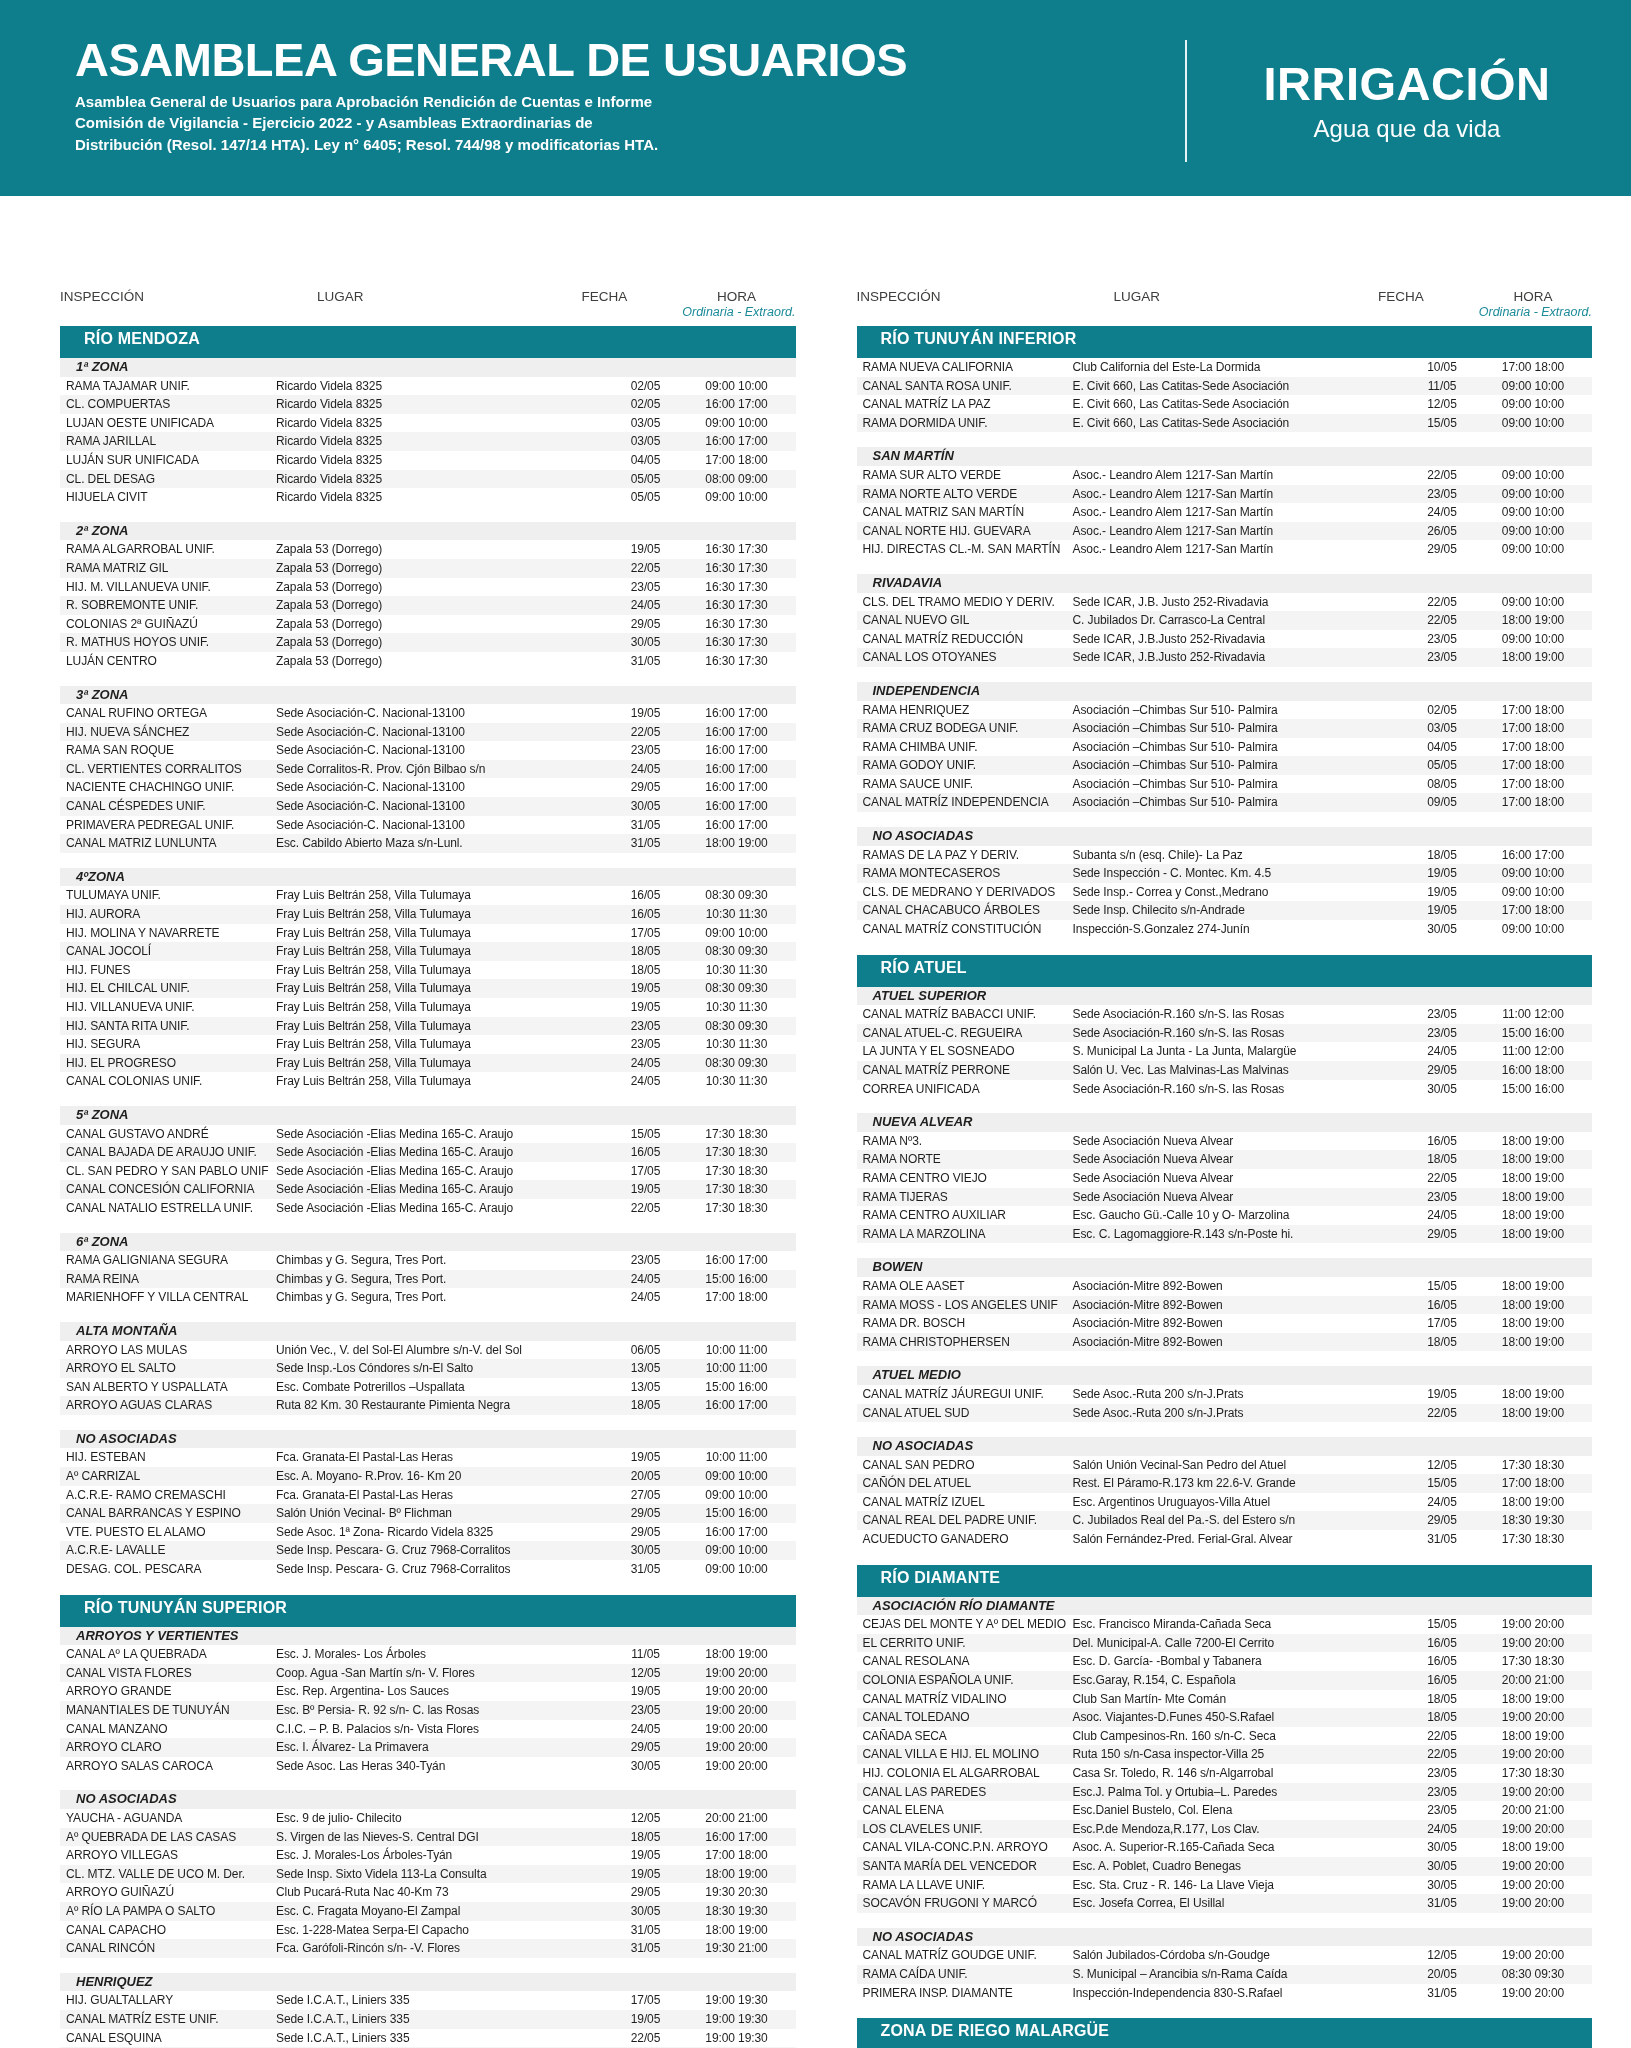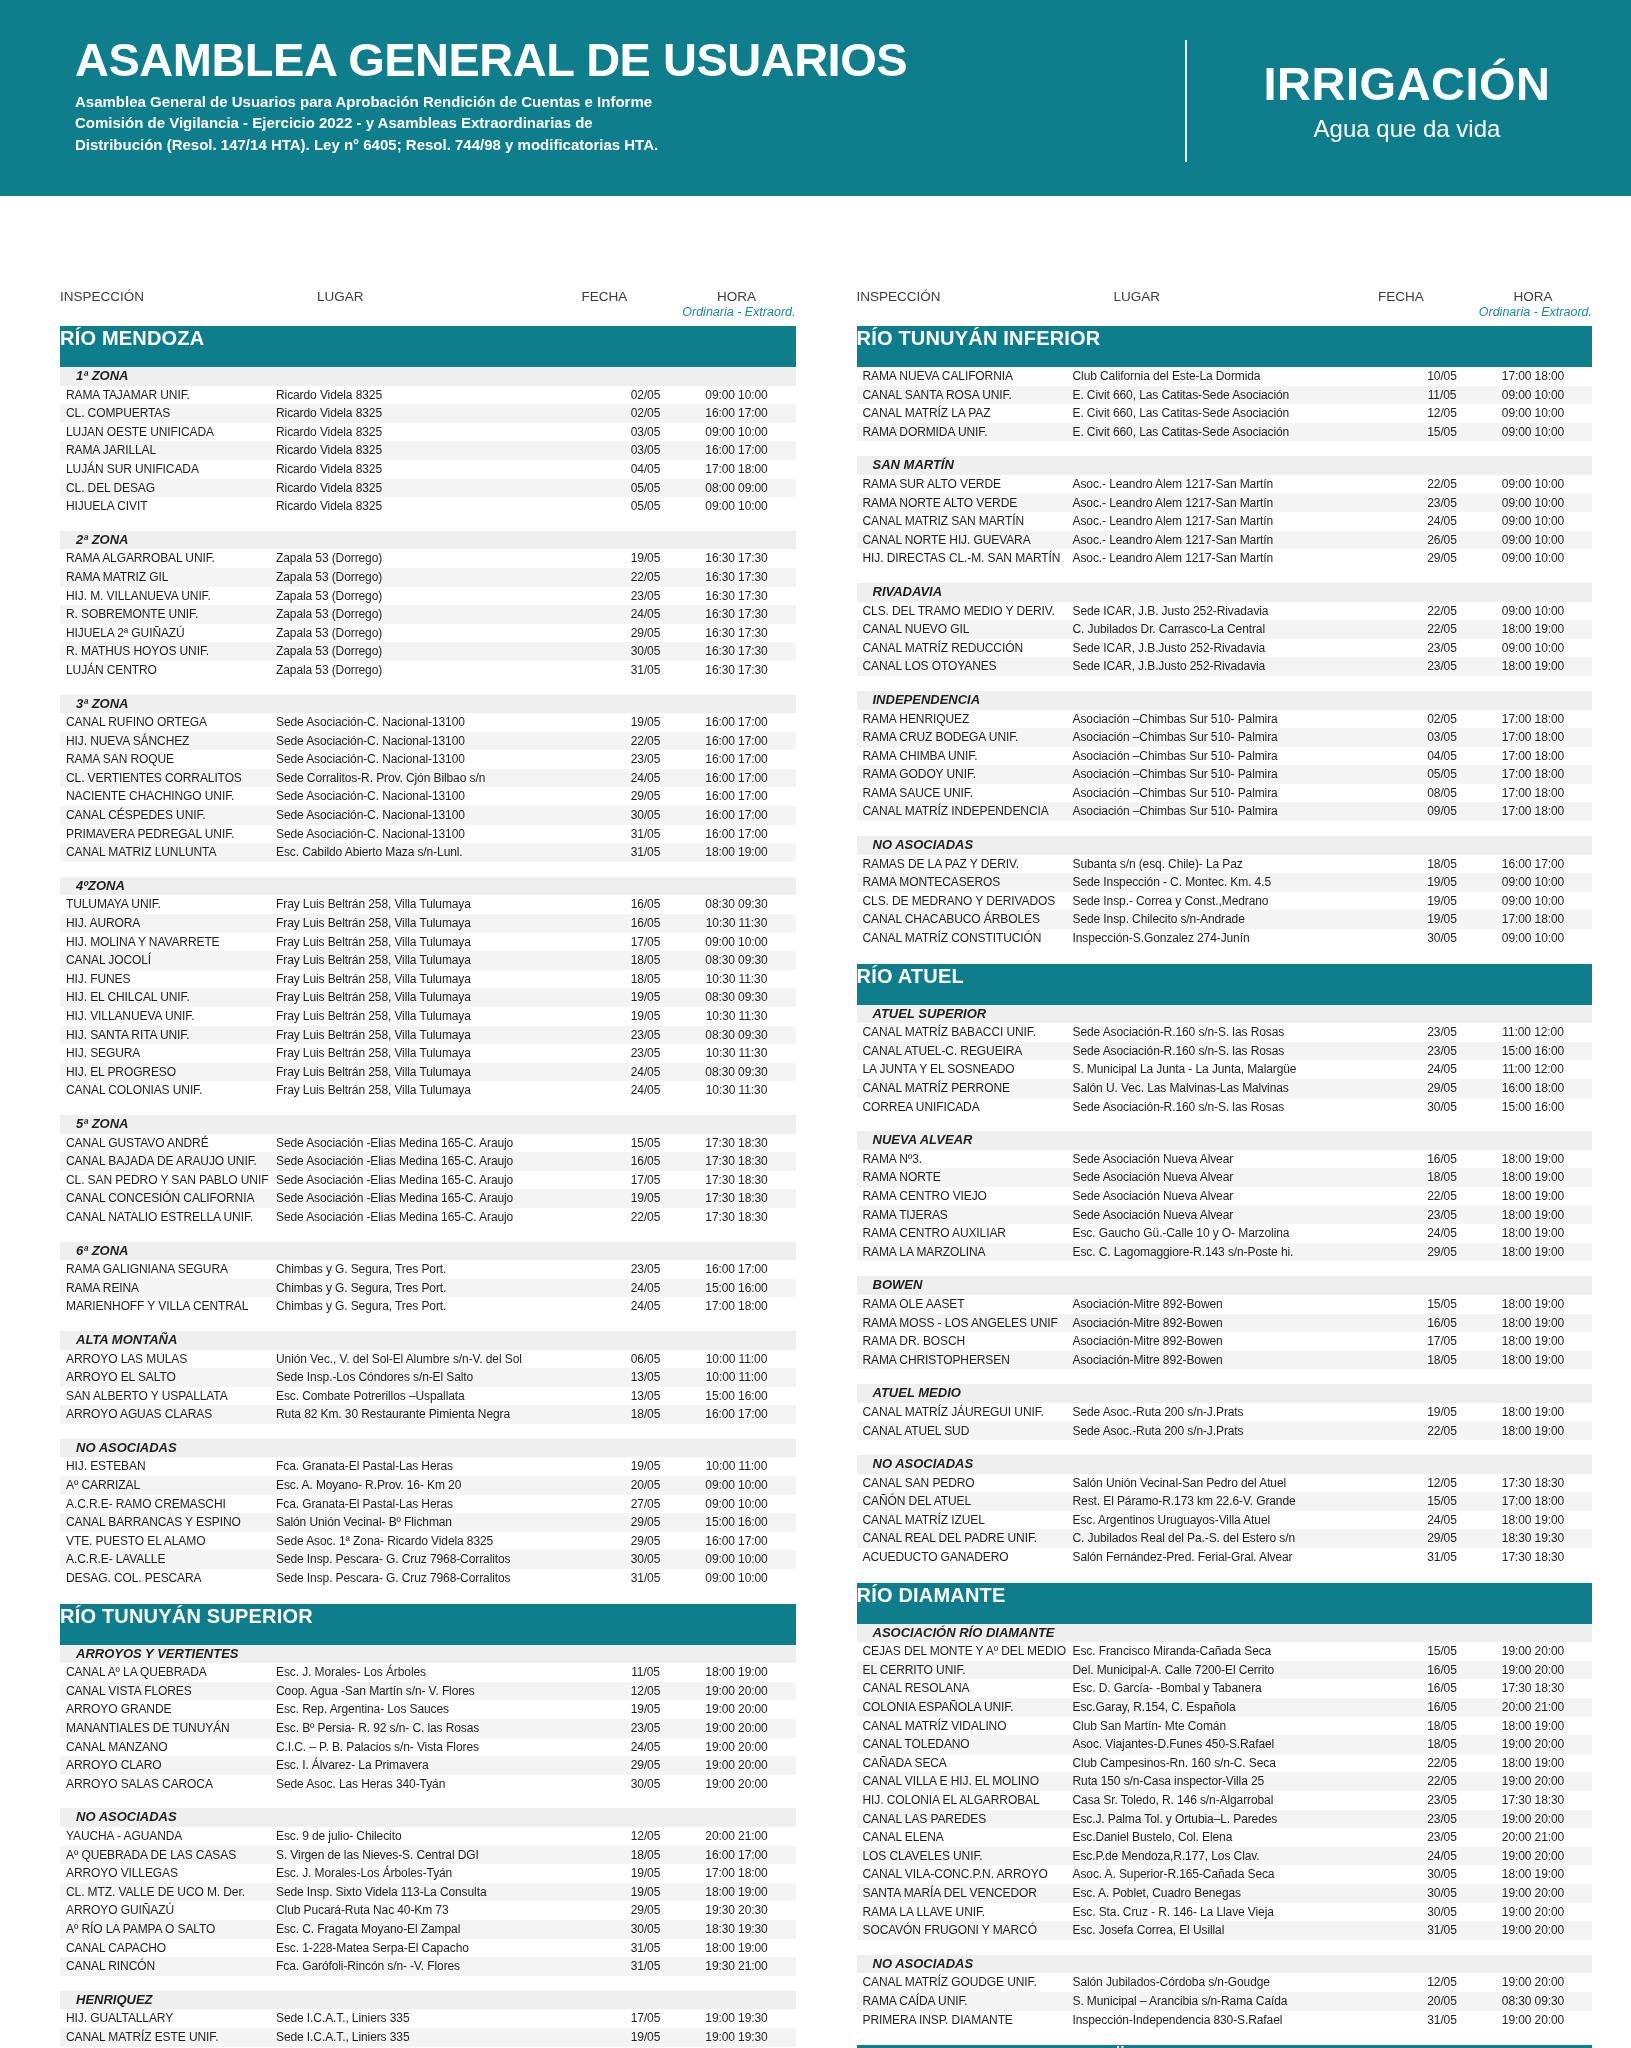--- a/index.html
+++ b/index.html
@@ -22,22 +22,22 @@
   .col{ flex:1; min-width:0; }
 
   .grid-row{ display:grid; grid-template-columns:212px 1fr 56px 118px; column-gap:4px; align-items:center; }
   .grid-row span{ white-space:nowrap; }
 
   .col-head{ margin-bottom:5px; }
   .col-head .grid-row{ height:17px; font-size:13.5px; color:#3D3D3B;gap:45px; }
   .col-head .c2,.col-head .c3{ text-align:center; }
   .hora-note{ text-align:right; font-size:12.5px; font-style:italic; color:#1B8A99; height:16px; line-height:15px; }
 
-  .river-band{ height:41px; line-height:25px; background:var(--teal); color:#fff;
-    font-weight:bold; font-size:20px; padding-left:0; letter-spacing:0.2px; }
+  .river-band{ height:32px; line-height:25px; background:var(--teal); color:#fff;
+    font-weight:bold; font-size:16px; padding-left:24px; letter-spacing:0.2px; }
   .river-band.mt{ margin-top:16px; }
 
   .group-h{ height:18.6px; line-height:18.6px; background:var(--band-gray);
     font-weight:bold; font-style:italic; font-size:13px; padding-left:16px; letter-spacing:0; }
   .group-h.mt{ margin-top:15px; }
 
   .row{ height:18.6px; line-height:18.6px; font-size:12px; letter-spacing:-0.1px; }
   .row.alt{ background:var(--stripe); }
   .row .c0{ padding-left:6px; }
   .row .c2{ text-align:center; }
@@ -135,21 +135,21 @@
           <span class="c2">23/05</span>
           <span class="c3">16:30 17:30</span>
         </div>
         <div class="grid-row row alt">
           <span class="c0">R. SOBREMONTE UNIF.</span>
           <span class="c1">Zapala 53 (Dorrego)</span>
           <span class="c2">24/05</span>
           <span class="c3">16:30 17:30</span>
         </div>
         <div class="grid-row row">
-          <span class="c0">HIJUELA 2ª GUIÑAZÚ</span>
+          <span class="c0">COLONIAS 2ª GUIÑAZÚ</span>
           <span class="c1">Zapala 53 (Dorrego)</span>
           <span class="c2">29/05</span>
           <span class="c3">16:30 17:30</span>
         </div>
         <div class="grid-row row alt">
           <span class="c0">R. MATHUS HOYOS UNIF.</span>
           <span class="c1">Zapala 53 (Dorrego)</span>
           <span class="c2">30/05</span>
           <span class="c3">16:30 17:30</span>
         </div>

